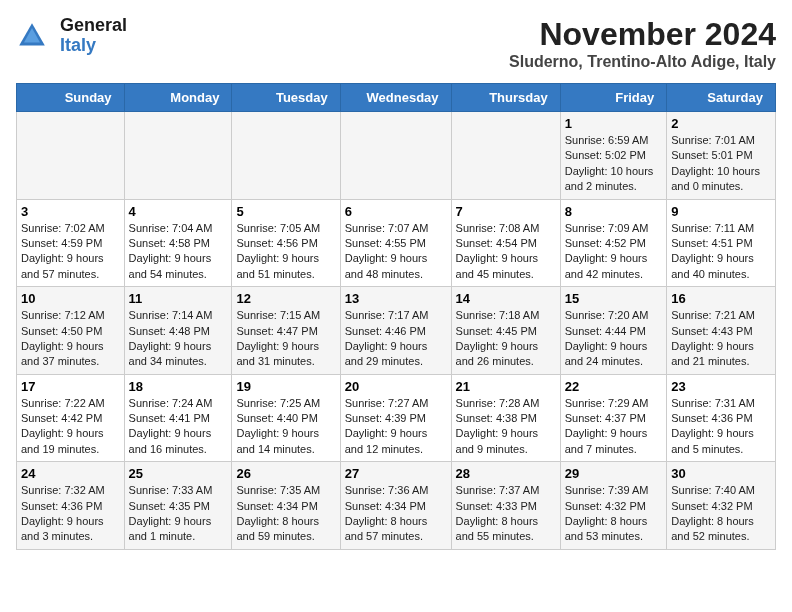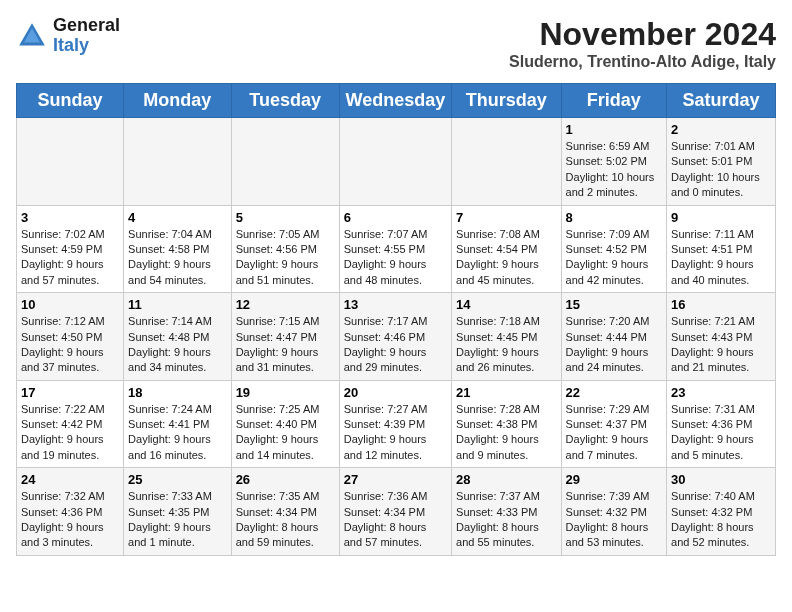--- a/index.html
+++ b/index.html
@@ -12,21 +12,21 @@
     }
     .header-area {
       display: flex;
       justify-content: space-between;
       align-items: flex-start;
       margin-bottom: 12px;
     }
     .logo {
       display: flex;
       align-items: center;
-      gap: 5px;
+      gap: 12px;
     }
     .logo-text {
       font-size: 18px;
       font-weight: bold;
       color: #1a1a1a;
       line-height: 1.1;
     }
     .logo-icon {
       width: 32px;
       height: 32px;
@@ -45,23 +45,23 @@
       font-weight: bold;
     }
     table {
       width: 100%;
       border-collapse: collapse;
       font-size: 11px;
     }
     thead th {
       background-color: #3579c2;
       color: #fff;
-      padding: 6px 4px;
-      text-align: center;
-      font-size: 18px;
+      padding: 6px 12px;
+      text-align: right;
+      font-size: 13px;
       font-weight: bold;
       border: 1px solid #2a68a8;
     }
     tbody td {
       border: 1px solid #ccc;
       vertical-align: top;
       padding: 4px;
       width: 113px;
       min-height: 80px;
       background: #fff;

